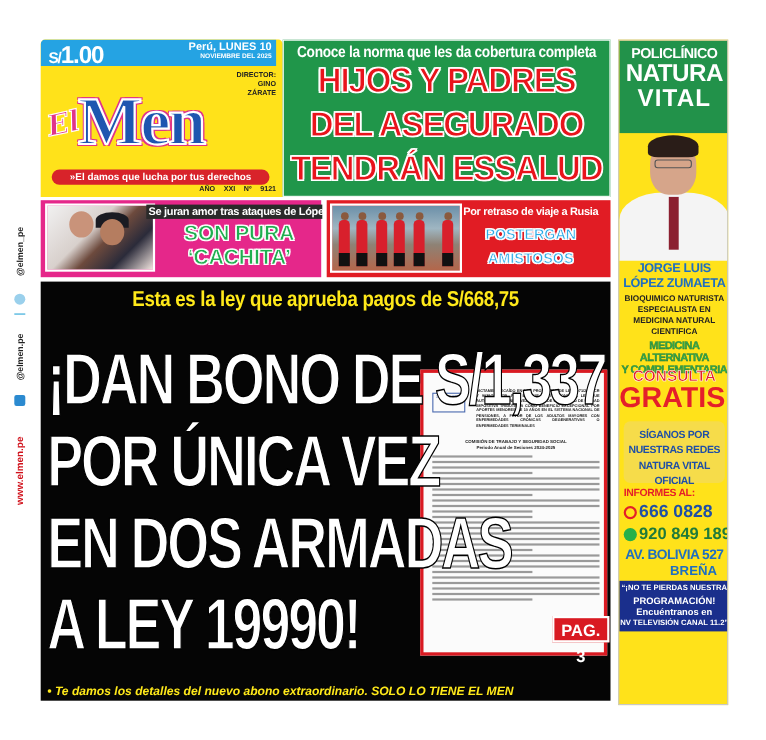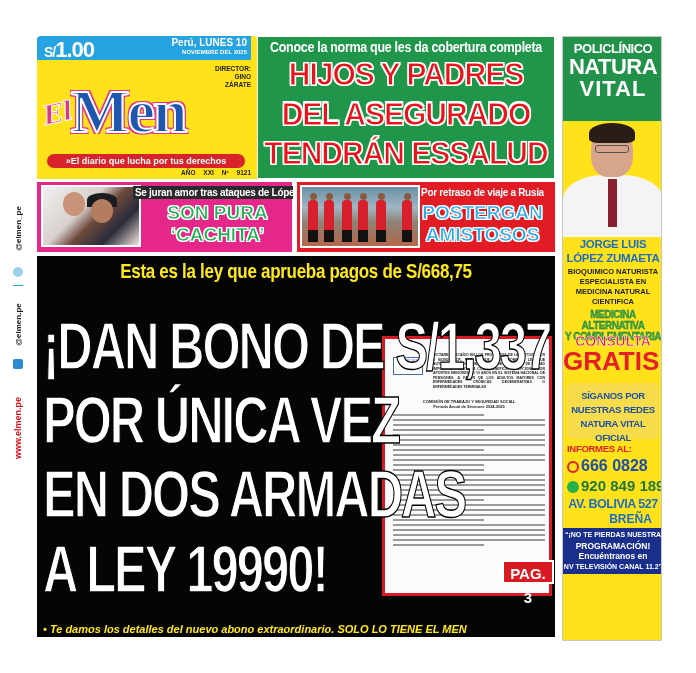--- a/index.html
+++ b/index.html
@@ -39,21 +39,21 @@
   .photo-1 .p-hair { position: absolute; left: 44px; top: 6px; width: 30px; height: 14px; border-radius: 50% 50% 0 0; background: #1b1b22; }
   .story1-kicker { position: absolute; left: 96px; top: 4px; width: 160px; text-align: center; color: #fff; font-size: 10px; font-weight: bold; background: #2a2a2a; padding: 1px 2px; white-space: nowrap; letter-spacing: -0.3px; }
   .story1-head { position: absolute; left: 108px; top: 20px; width: 145px; text-align: center; color: #1fae4f; font-weight: bold; font-size: 19px; line-height: 22px; -webkit-text-stroke: 0.6px #fff; text-shadow: 1px 1px 0 #fff, -1px -1px 0 #fff, 1px -1px 0 #fff, -1px 1px 0 #fff; }
 
   .photo-story-2 { position: absolute; left: 297px; top: 182px; width: 258px; height: 70px; background: #e11c24; }
   .photo-2 { position: absolute; left: 3px; top: 3px; width: 120px; height: 63px; background: linear-gradient(180deg, #6b8fa8 0%, #9fb6c2 35%, #8e8275 60%, #b4664a 100%); border: 2px solid #fff; overflow: hidden; }
   .player { position: absolute; bottom: 4px; width: 10px; height: 42px; background: #d8202c; border-radius: 4px 4px 0 0; }
   .player::before { content: ""; position: absolute; left: 2px; top: -7px; width: 7px; height: 7px; border-radius: 50%; background: #8a5a3e; }
   .player::after { content: ""; position: absolute; left: 0; bottom: 0; width: 10px; height: 12px; background: #111; }
   .story2-kicker { position: absolute; left: 113px; top: 5px; width: 145px; text-align: center; color: #fff; font-size: 10px; font-weight: bold; white-space: nowrap; letter-spacing: -0.3px; }
-  .story2-head { position: absolute; left: 113px; top: 20px; width: 145px; text-align: center; color: #29a9e6; font-weight: bold; font-size: 19px; line-height: 22px; -webkit-text-stroke: 0.6px #fff; text-shadow: 1px 1px 0 #fff, -1px -1px 0 #fff, 1px -1px 0 #fff, -1px 1px 0 #fff; }
+  .story2-head { position: absolute; left: 113px; top: 20px; width: 145px; text-align: center; color: #29a9e6; font-weight: bold; font-size: 13px; line-height: 22px; -webkit-text-stroke: 0.6px #fff; text-shadow: 1px 1px 0 #fff, -1px -1px 0 #fff, 1px -1px 0 #fff, -1px 1px 0 #fff; }
 
   
   .main-story { position: absolute; left: 37px; top: 256px; width: 518px; height: 381px; background: #050505; }
   .main-kicker { position: absolute; left: 0; top: 6px; width: 518px; text-align: center; color: #ffe91a; font-weight: bold; font-size: 17px; letter-spacing: -0.3px; transform: scaleY(1.15); }
   .main-head { position: absolute; left: 6px; top: 40px; width: 520px; color: #fff; font-family: "Liberation Sans", sans-serif; font-weight: bold; font-size: 49px; line-height: 74px; letter-spacing: -2px; white-space: nowrap; transform-origin: left top; transform: scaleY(1.35); z-index: 3; -webkit-text-stroke: 1px #000; }
   .main-head div { height: 55px; }
   .document { position: absolute; left: 345px; top: 80px; width: 170px; height: 260px; background: #fbfbfb; border: 3px solid #d91a22; z-index: 2; overflow: hidden; padding: 6px; }
   .doc-stamp { position: absolute; left: 8px; top: 18px; width: 30px; height: 18px; border: 1px solid #4a6ab0; color: #4a6ab0; font-size: 4px; text-align: center; line-height: 6px; }
   .doc-summary { position: absolute; left: 48px; top: 14px; width: 112px; font-size: 3.5px; line-height: 4.5px; font-weight: bold; color: #222; text-align: justify; }
   .doc-title { position: absolute; left: 6px; top: 60px; width: 156px; text-align: center; font-size: 4px; font-weight: bold; color: #222; line-height: 5px; }
@@ -120,21 +120,21 @@
     <div class="date-line1">Perú, LUNES 10</div>
     <div class="date-line2">NOVIEMBRE DEL 2025</div>
   </div>
   <div class="director">
     <div>DIRECTOR:</div>
     <div>GINO</div>
     <div>ZÁRATE</div>
   </div>
   <div class="logo-men">Men</div>
   <div class="logo-el">El</div>
-  <div class="tagline">»El diario que lucha por tus derechos</div>
+  <div class="tagline">»El damos que lucha por tus derechos</div>
   <div class="issue"><span>AÑO XXI</span> <span>Nº 9121</span></div>
 </div>
 
 <div class="green-story">
   <div class="green-kicker">Conoce la norma que les da cobertura completa</div>
   <div class="green-head">
     <div>HIJOS Y PADRES</div>
     <div>DEL ASEGURADO</div>
     <div>TENDRÁN ESSALUD</div>
   </div>

